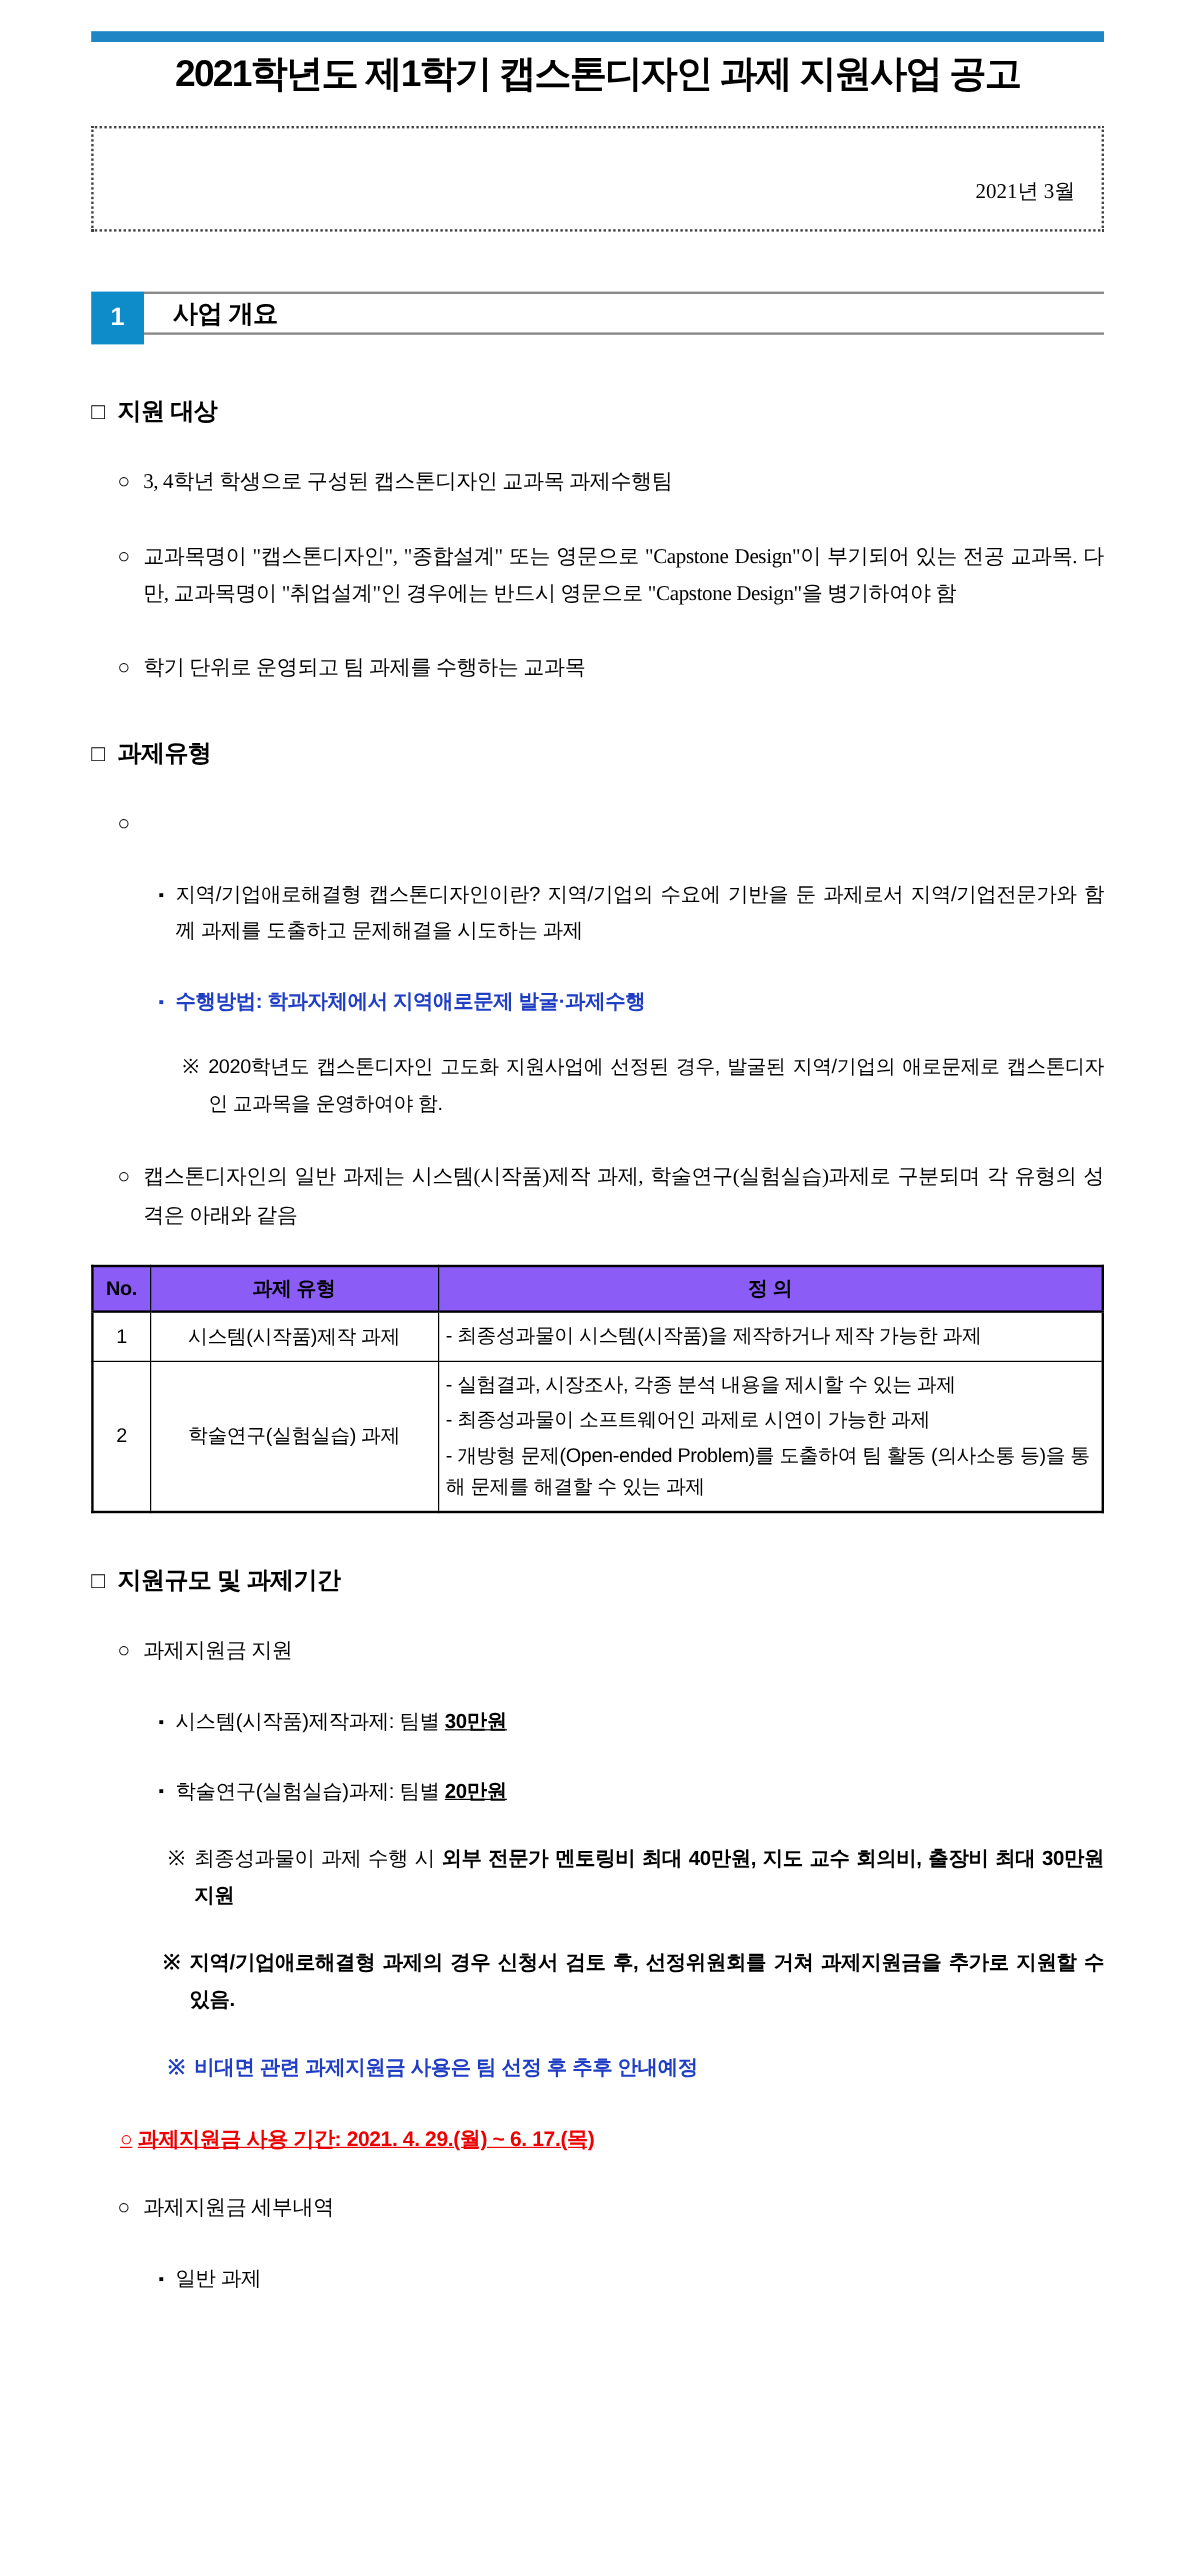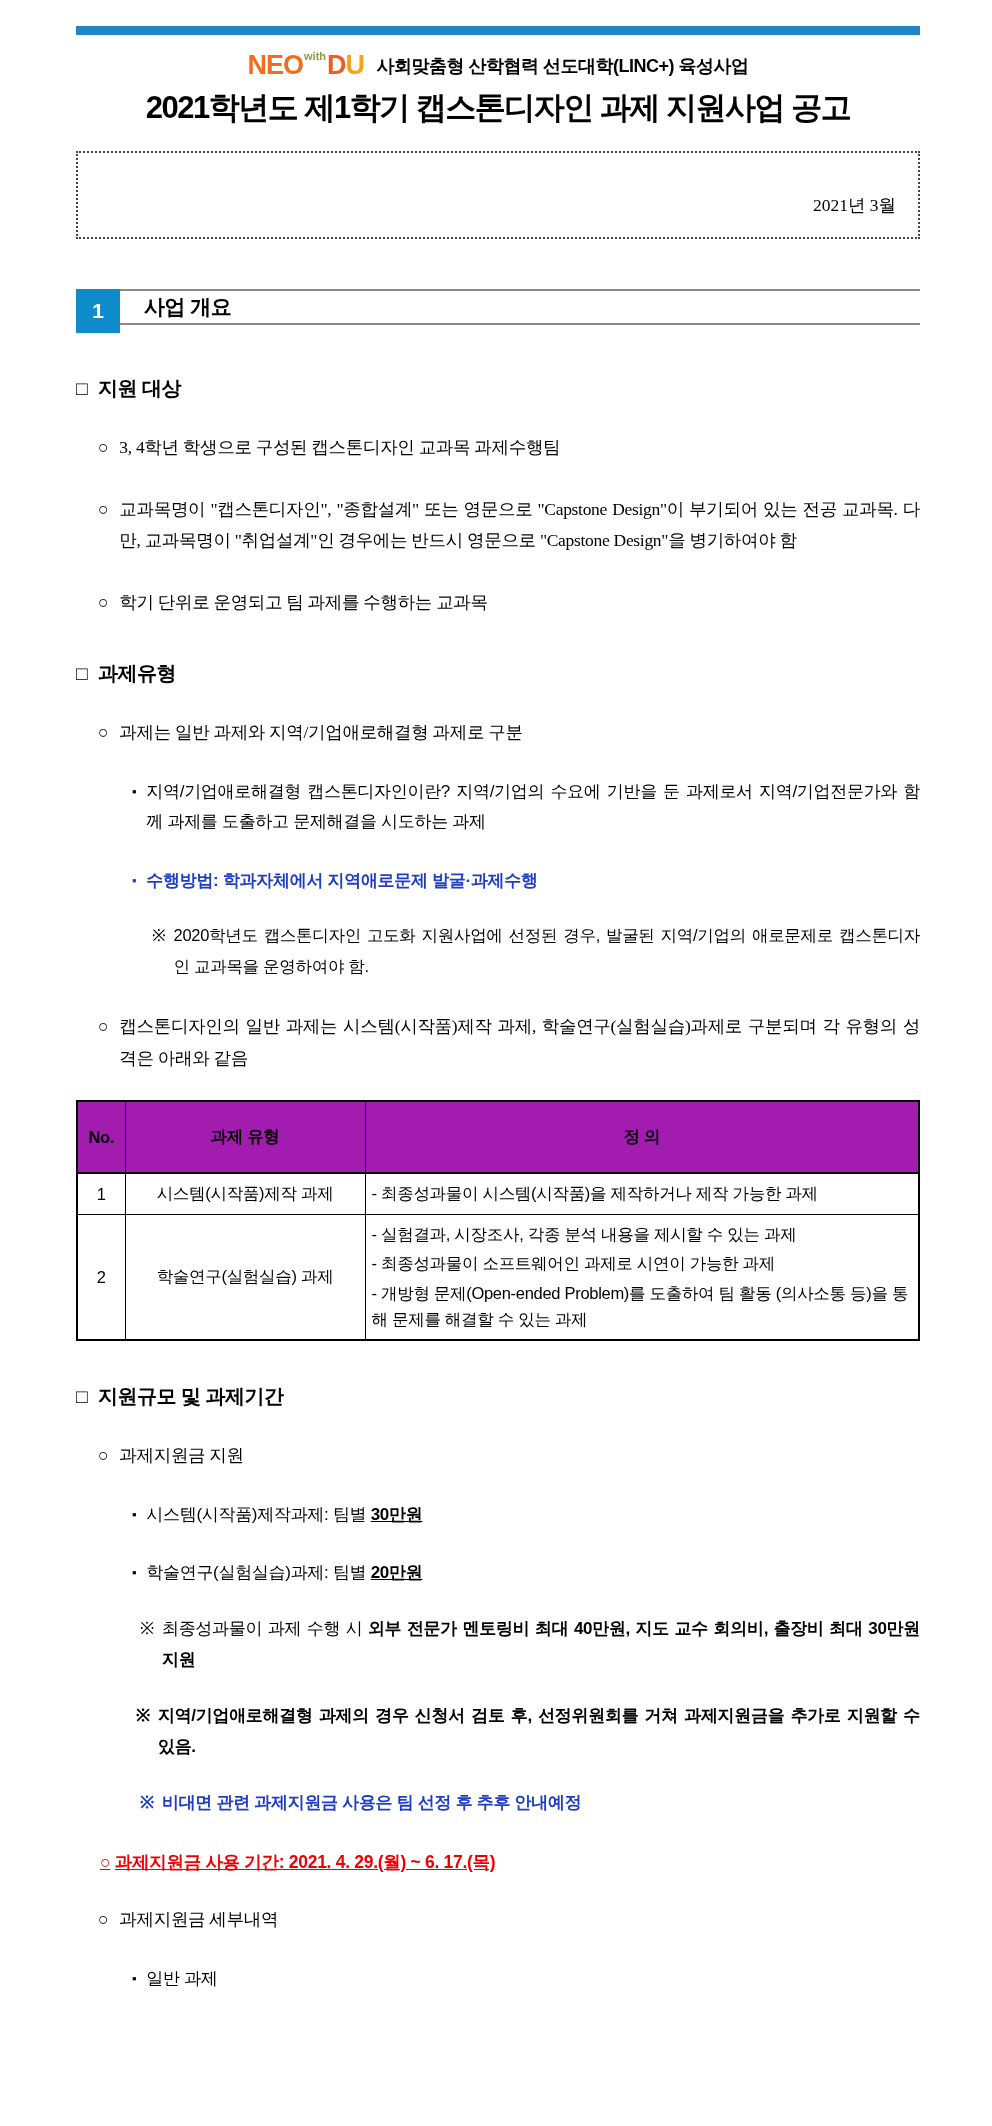--- a/index.html
+++ b/index.html
@@ -66,38 +66,34 @@
   .note.blue { color: #1f3ec4; font-weight: 700; font-size: 17px; margin-left: 64px; }
   .note .b { font-weight: 700; }
 
   .amount { font-weight: 700; text-decoration: underline; }
 
   .period-line { margin: 32px 0 0 24px; font-size: 17.5px; font-weight: 700; color: #ee0000; letter-spacing: -0.3px; }
   .period-line .glyph, .period-line .txt { text-decoration: underline; }
 
   table { border-collapse: collapse; width: 100%; margin-top: 26px; border: 2px solid #000; }
   th, td { border: 1px solid #000; font-size: 16.5px; padding: 4px 8px; letter-spacing: -0.3px; }
-  thead th { background: #a21caf; font-weight: 700; text-align: center; border-bottom: 2px solid #000; padding: 24px 4px; }
+  thead th { background: #8b5cf6; font-weight: 700; text-align: center; border-bottom: 2px solid #000; padding: 7px 4px; }
   .c { text-align: center; }
   .type-table td { padding: 5px 6px; }
   .type-table .defs div { line-height: 1.55; padding: 2px 0; }
 
   .w-no { width: 48px; } .w-type { width: 240px; }
 </style>
 </head>
 <body>
 
 <div class="page">
 
   <div class="topbar"></div>
 
-  <div class="logo-row">
-    <span class="logo"><span class="neo">NEO</span><span class="with">with</span><span class="d">D</span><span class="u">U</span></span>
-    <span class="program">사회맞춤형 산학협력 선도대학(LINC+) 육성사업</span>
-  </div>
 
   <div class="main-title">2021학년도 제1학기 캡스톤디자인 과제 지원사업 공고</div>
 
   <div class="intro-box">
     <div class="intro-date">2021년 3월</div>
   </div>
 
   <div class="section-head">
     <div class="section-num">1</div>
     <div class="section-title-wrap">사업 개요</div>
@@ -121,21 +117,20 @@
     <span class="txt">학기 단위로 운영되고 팀 과제를 수행하는 교과목</span>
   </div>
 
   <div class="h-square">
     <span class="glyph">□</span>
     <span>과제유형</span>
   </div>
 
   <div class="bullet-o">
     <span class="glyph">○</span>
-    <span class="txt">과제는 일반 과제와 지역/기업애로해결형 과제로 구분</span>
   </div>
   <div class="bullet-sq">
     <span class="glyph">▪</span>
     <span class="txt">지역/기업애로해결형 캡스톤디자인이란? 지역/기업의 수요에 기반을 둔 과제로서 지역/기업전문가와 함께 과제를 도출하고 문제해결을 시도하는 과제</span>
   </div>
   <div class="bullet-sq blue">
     <span class="glyph">▪</span>
     <span class="txt">수행방법: 학과자체에서 지역애로문제 발굴·과제수행</span>
   </div>
   <div class="note">

